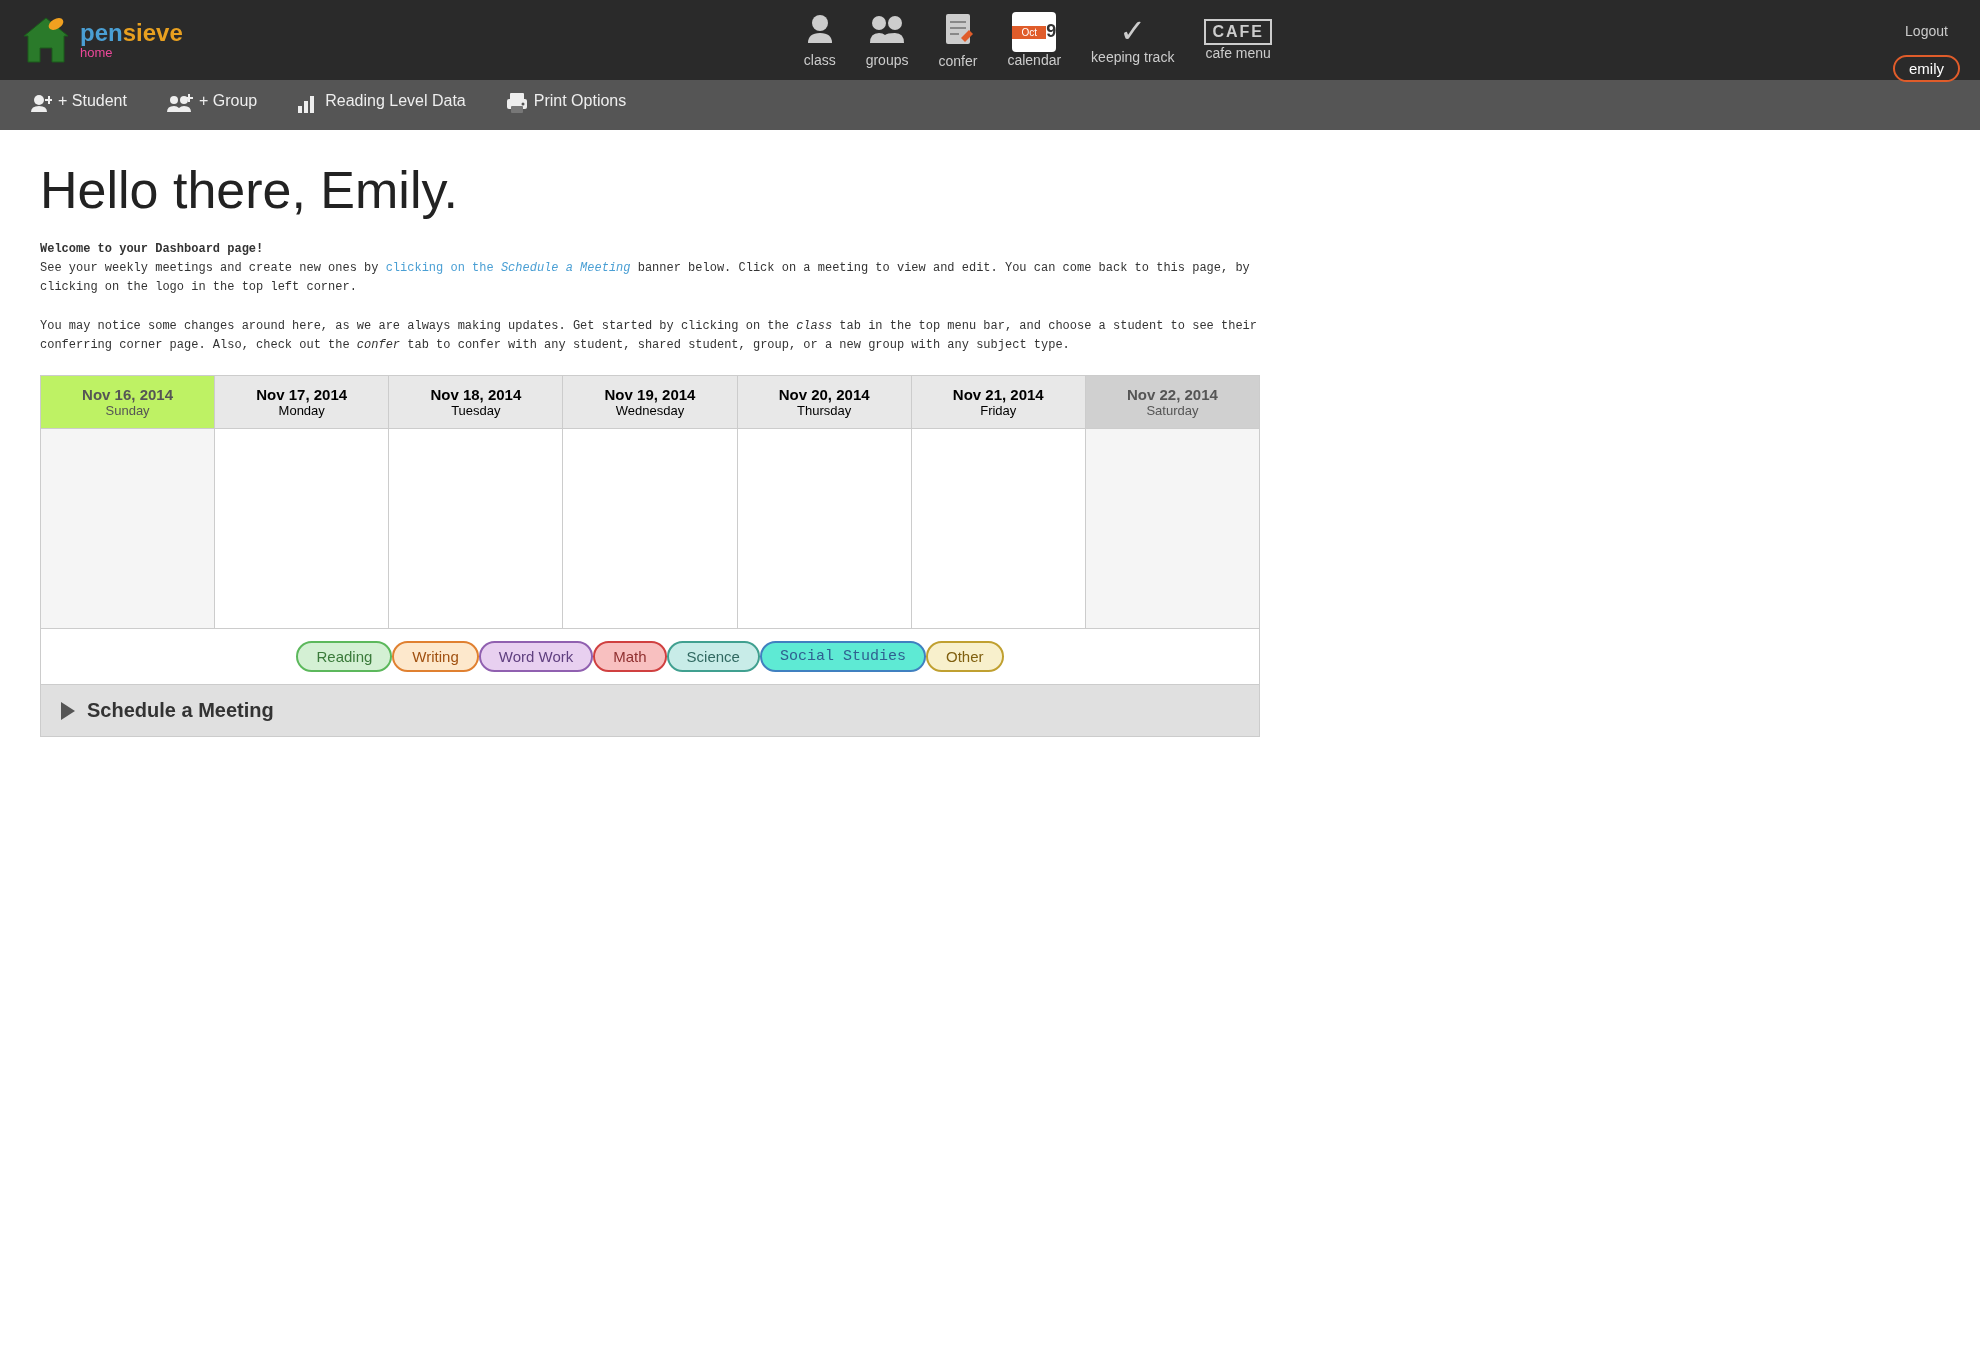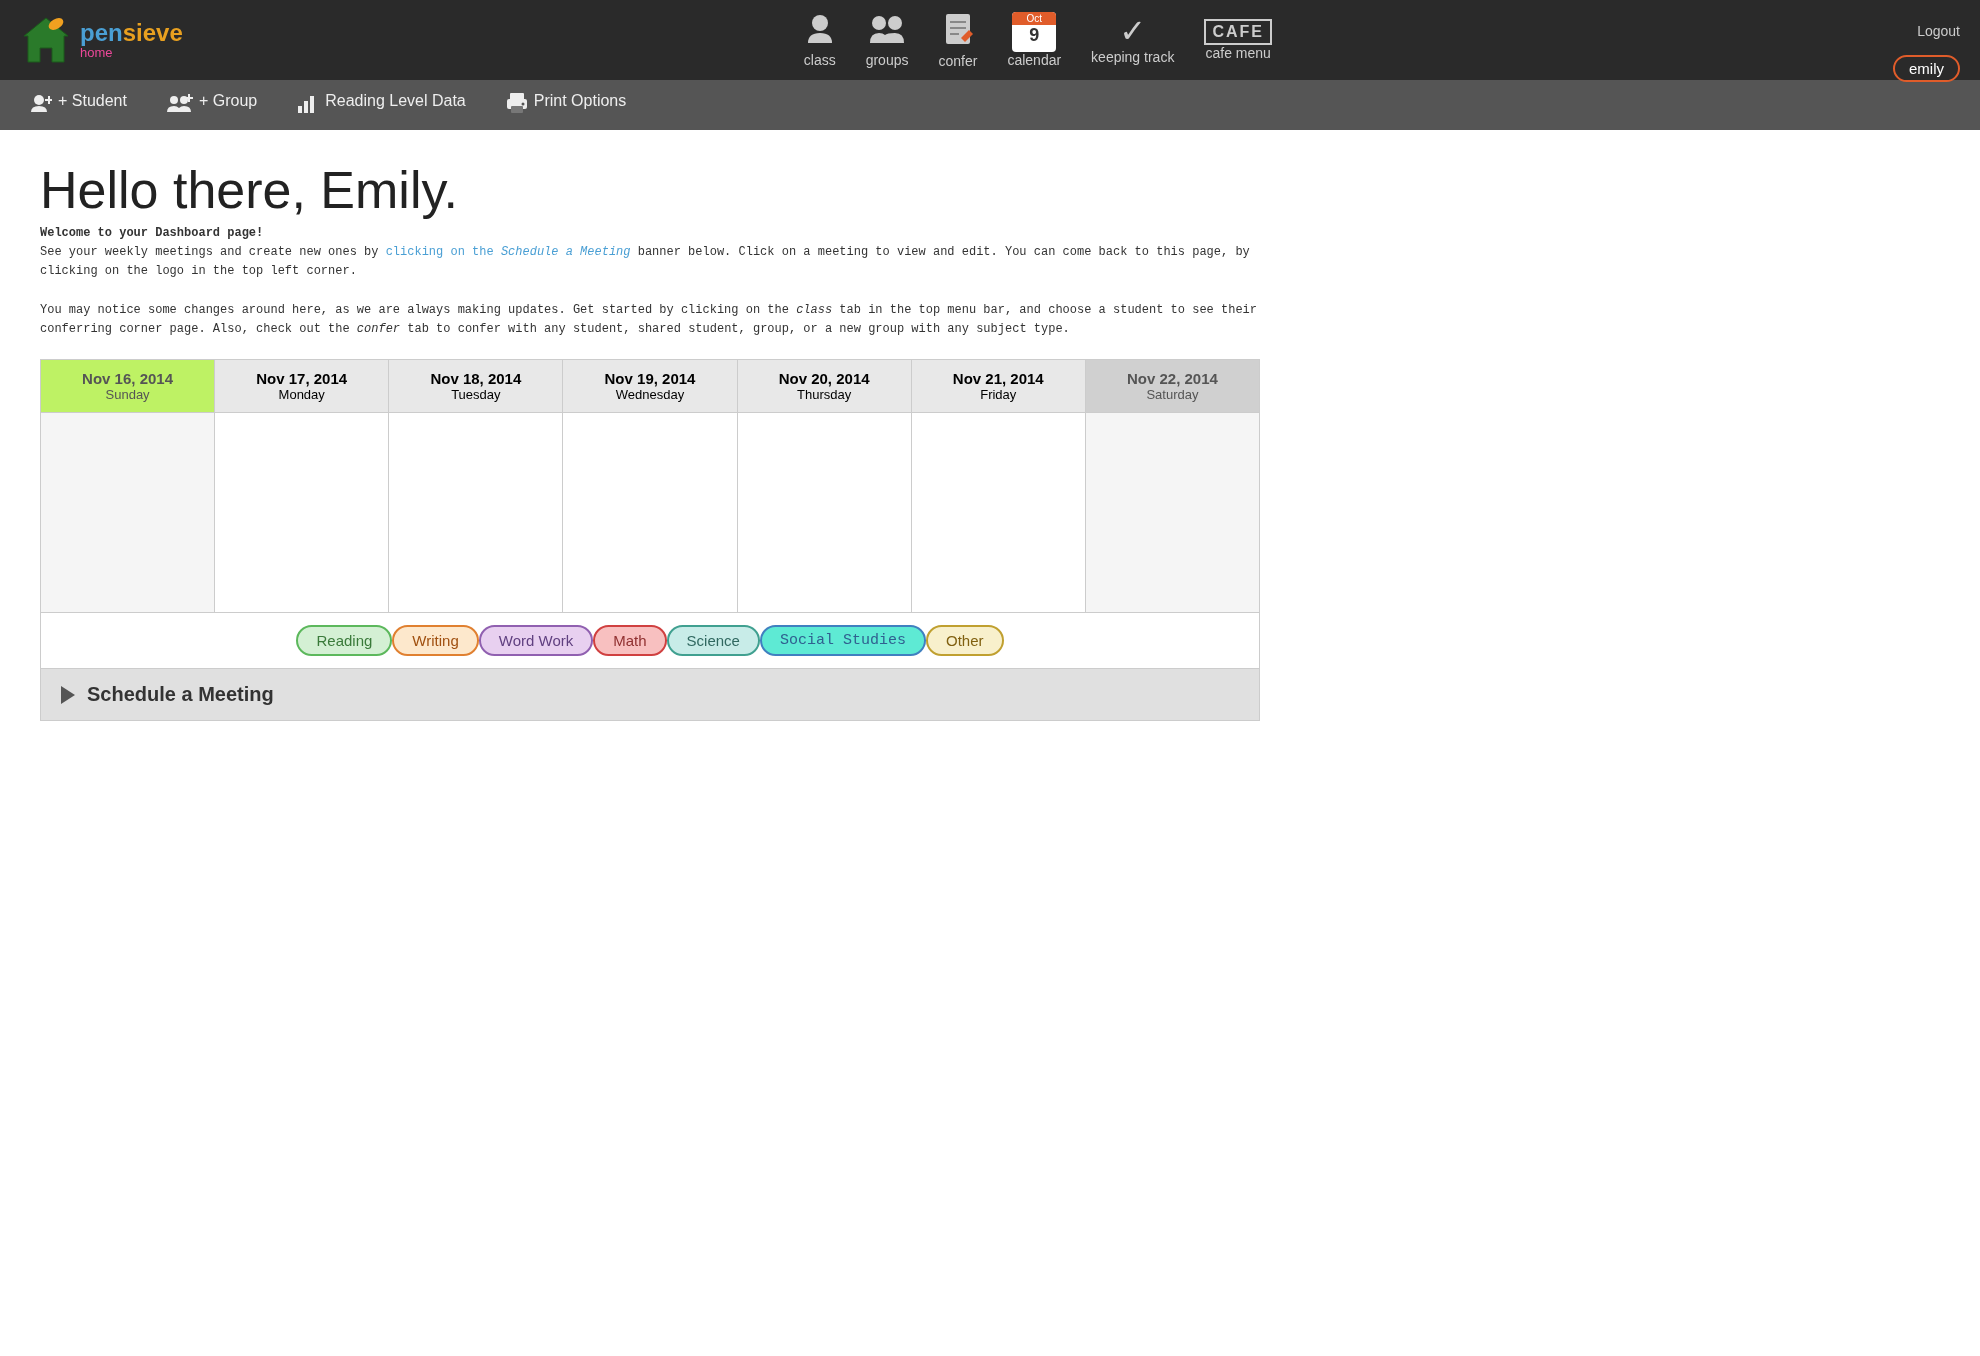--- a/index.html
+++ b/index.html
@@ -33,21 +33,20 @@
       font-size: 28px;
       line-height: 1;
       margin-bottom: 2px;
     }
     .calendar-icon-box {
       background: white;
       border-radius: 4px;
       width: 44px;
       height: 40px;
       display: flex;
-      flex-direction: column;
       align-items: center;
       overflow: hidden;
     }
     .cal-top {
       background: #e05c2a;
       width: 100%;
       color: white;
       font-size: 10px;
       text-align: center;
       padding: 1px 0;
@@ -62,21 +61,21 @@
       border: 2px solid #ccc;
       padding: 2px 6px;
       font-size: 16px;
       font-weight: bold;
       color: #ccc;
       letter-spacing: 2px;
     }
     .logout-area {
       display: flex;
       flex-direction: column;
-      align-items: flex-end;
+      align-items: center;
       gap: 16px;
       margin-top: 24px;
     }
     .logout-text {
       color: #ccc;
       font-size: 14px;
       cursor: pointer;
     }
     .user-badge {
       border: 2px solid #e05c2a;
@@ -109,21 +108,21 @@
 
     
     .main-content {
       padding: 30px 40px;
       max-width: 1300px;
     }
     .greeting {
       font-size: 52px;
       font-weight: 300;
       color: #222;
-      margin-bottom: 4px;
+      margin-bottom: 20px;
     }
     .welcome-text {
       font-size: 12px;
       line-height: 1.6;
       color: #333;
       margin-bottom: 20px;
       font-family: Liberation Mono, monospace;
     }
     .welcome-text strong { font-weight: bold; }
     .welcome-text a { color: #4a9fd4; text-decoration: none; }

